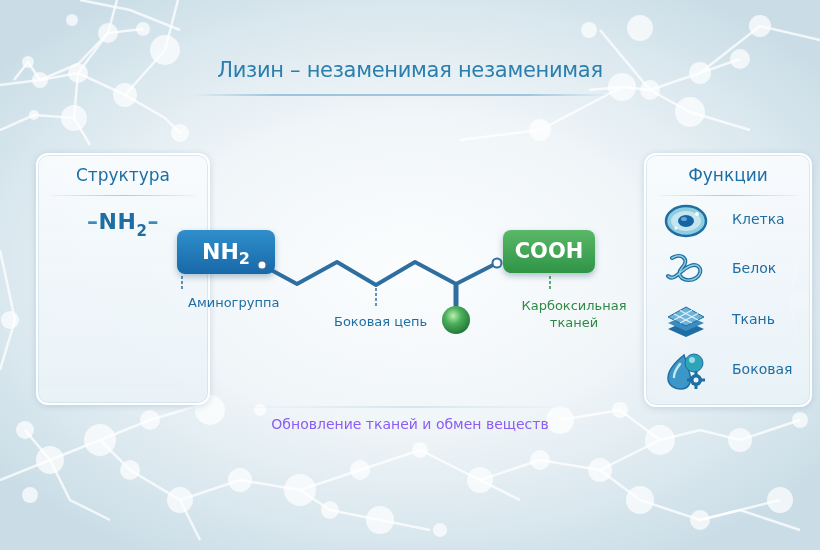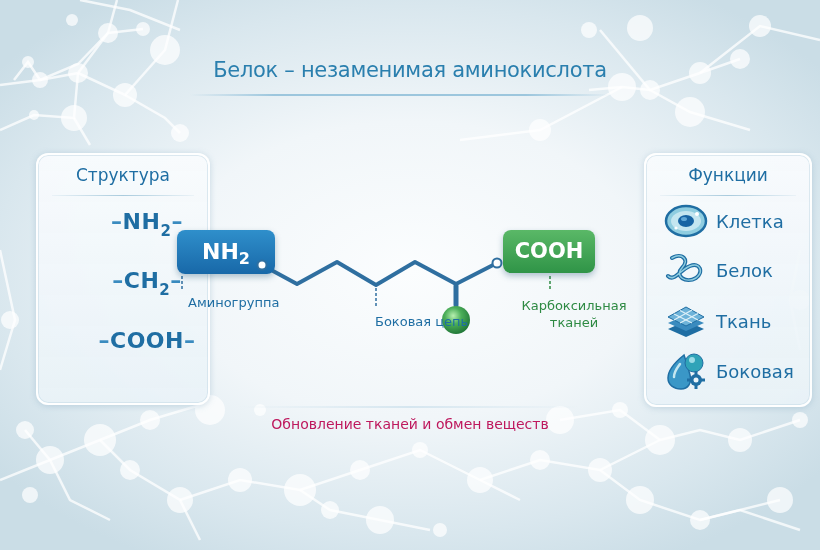--- a/index.html
+++ b/index.html
@@ -29,21 +29,21 @@
   .panel-title {
     position:absolute; left:0; width:100%; top:10px; text-align:center;
     font-size:17px; color:#1f6ea3;
   }
   .panel-rule {
     position:absolute; left:14px; right:14px; top:40px; height:1px;
     background: linear-gradient(90deg, rgba(140,185,210,0.1), #a9cbdd, rgba(140,185,210,0.1));
   }
   .formula {
     position:absolute; left:0; width:100%; text-align:center;
-    font-size:22px; font-weight:bold; color:#1f6ea3; letter-spacing:0.5px;padding-left:24px;
+    font-size:22px; font-weight:bold; color:#1f6ea3; letter-spacing:0.5px;
   }
   .formula .dash { color:#3a8bbf; font-weight:bold; }
   .formula sub { font-size:15px; position:relative; top:2px; vertical-align:sub; line-height:0; }
   .pill {
     position:absolute; border-radius:8px; color:#fff; font-weight:bold;
     text-align:center; box-shadow: 0 3px 6px rgba(40,90,120,0.35);
   }
   .pill-nh2 {
     left:177px; top:230px; width:98px; height:44px; line-height:44px; font-size:22px;
     background: linear-gradient(180deg, #2f8fcb 0%, #1868a8 100%);
@@ -53,24 +53,24 @@
     left:503px; top:230px; width:92px; height:43px; line-height:43px; font-size:21px;
     background: linear-gradient(180deg, #5ab867 0%, #2f9447 100%);
   }
   .label {
     position:absolute; font-size:13px; text-align:center; white-space:nowrap;
   }
   .label-blue { color:#1f6ea3; }
   .label-green { color:#2e8a43;margin-left:24px; }
   .fn-item { position:absolute; left:18px; height:40px; }
   .fn-icon { position:absolute; left:0; top:0; width:44px; height:40px; }
-  .fn-label { position:absolute; left:52px; top:10px; font-size:18px; color:#1f6ea3; white-space:nowrap; }
+  .fn-label { position:absolute; left:68px; top:10px; font-size:14px; color:#1f6ea3; white-space:nowrap; }
   .bottom-text {
     position:absolute; left:0; top:416px; width:820px; text-align:center;
-    font-size:14px; color:#be185d;
+    font-size:14px; color:#8b5cf6;
   }
   .bottom-rule {
     position:absolute; left:240px; top:406px; width:340px; height:2px;
     background: linear-gradient(90deg, rgba(255,255,255,0), rgba(210,228,238,0.9), rgba(255,255,255,0));
   }
 </style>
 </head>
 <body>
 
 <svg class="bg" viewBox="0 0 820 550">
@@ -148,34 +148,28 @@
       <circle cx="620" cy="410" r="8"></circle>
       <circle cx="210" cy="410" r="15"></circle>
     <circle cx="30" cy="495" r="8"></circle>
       <circle cx="800" cy="300" r="10"></circle>
       <circle cx="10" cy="320" r="9"></circle>
     <circle cx="260" cy="410" r="6"></circle>
       <circle cx="440" cy="530" r="7"></circle>
   </g>
 </svg>
 
-<div class="title">Белок – незаменимая аминокислота</div>
+<div class="title">Лизин – незаменимая незаменимая</div>
 <div class="title-rule"></div>
 
 <div class="panel panel-left">
   <div class="panel-title">Структура</div>
   <div class="panel-rule"></div>
   <div class="formula" style="top:54px;">
     <span class="dash">–</span><span>NH</span><sub>2</sub><span class="dash">–</span>
-  </div>
-  <div class="formula" style="top:113px;">
-    <span class="dash">–</span><span>CH</span><sub>2</sub><span class="dash">–</span>
-  </div>
-  <div class="formula" style="top:173px;">
-    <span class="dash">–</span><span>COOH</span><span class="dash">–</span>
   </div>
 </div>
 
 <svg class="bg" viewBox="0 0 820 550">
   <polyline points="262,265 297,284 337,262 376,285 415,262 456,284 497,263" fill="none" stroke="#2f6fa0" stroke-width="4" stroke-linejoin="round" stroke-linecap="round"></polyline>
   <line x1="182" y1="276" x2="182" y2="290" stroke="#2f6fa0" stroke-width="1.5" stroke-dasharray="3,2"></line>
   <line x1="376" y1="288" x2="376" y2="306" stroke="#2f6fa0" stroke-width="1.5" stroke-dasharray="3,2"></line>
   <line x1="550" y1="276" x2="550" y2="290" stroke="#2f8a43" stroke-width="1.5" stroke-dasharray="3,2"></line>
   <line x1="456" y1="286" x2="456" y2="305" stroke="#2f6fa0" stroke-width="5" stroke-linecap="round"></line>
   <defs>
@@ -191,21 +185,21 @@
 <div class="pill pill-nh2">
   <span>NH</span><sub>2</sub>
 </div>
 <svg class="bg" viewBox="0 0 820 550" style="pointer-events:none">
   <circle cx="262" cy="265" r="4.5" fill="#fff" stroke="#2f6fa0" stroke-width="2"></circle>
   <circle cx="497" cy="263" r="4.5" fill="#fff" stroke="#2f6fa0" stroke-width="2"></circle>
 </svg>
 <div class="pill pill-cooh">COOH</div>
 
 <div class="label label-blue" style="left:188px; top:295px;">Аминогруппа</div>
-<div class="label label-blue" style="left:334px; top:314px;margin-left:41px;">Боковая цепь</div>
+<div class="label label-blue" style="left:334px; top:314px;">Боковая цепь</div>
 <div class="label label-green" style="left:490px; top:298px; width:120px;">Карбоксильная</div>
 <div class="label label-green" style="left:490px; top:315px; width:120px;">тканей</div>
 
 <div class="panel panel-right">
   <div class="panel-title">Функции</div>
   <div class="panel-rule"></div>
 
   <div class="fn-item" style="top:46px;">
     <svg class="fn-icon" viewBox="0 0 44 40">
       <ellipse cx="22" cy="20" rx="20" ry="15" fill="#8fcde0" stroke="#1f6ea3" stroke-width="2.5"></ellipse>

